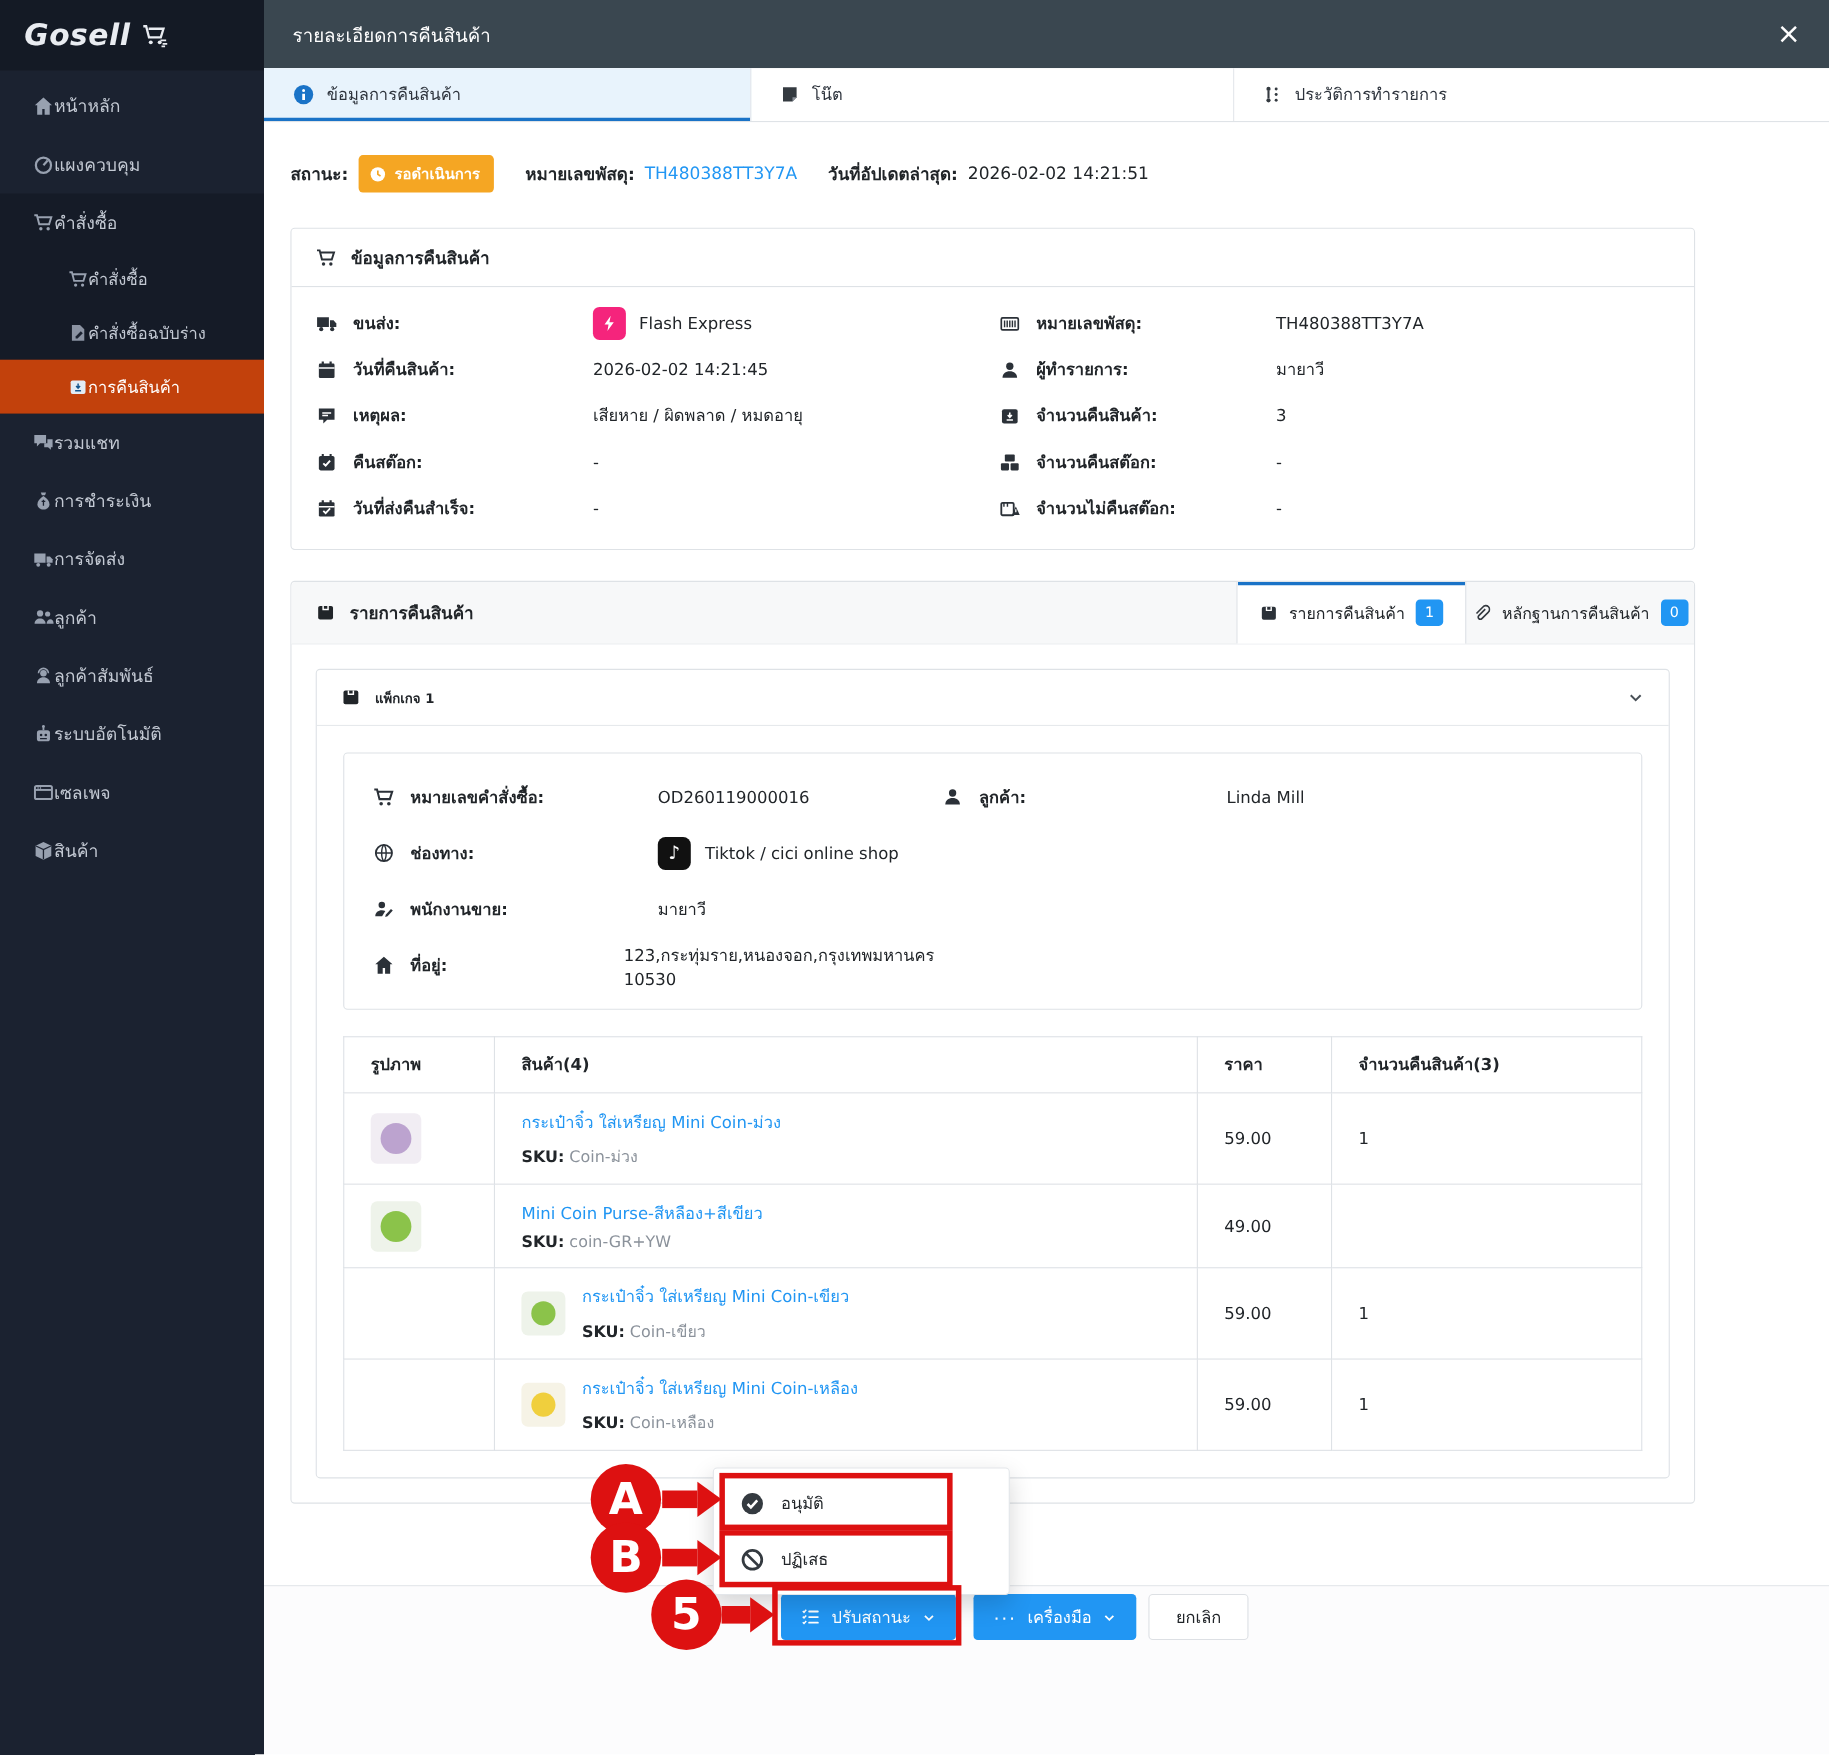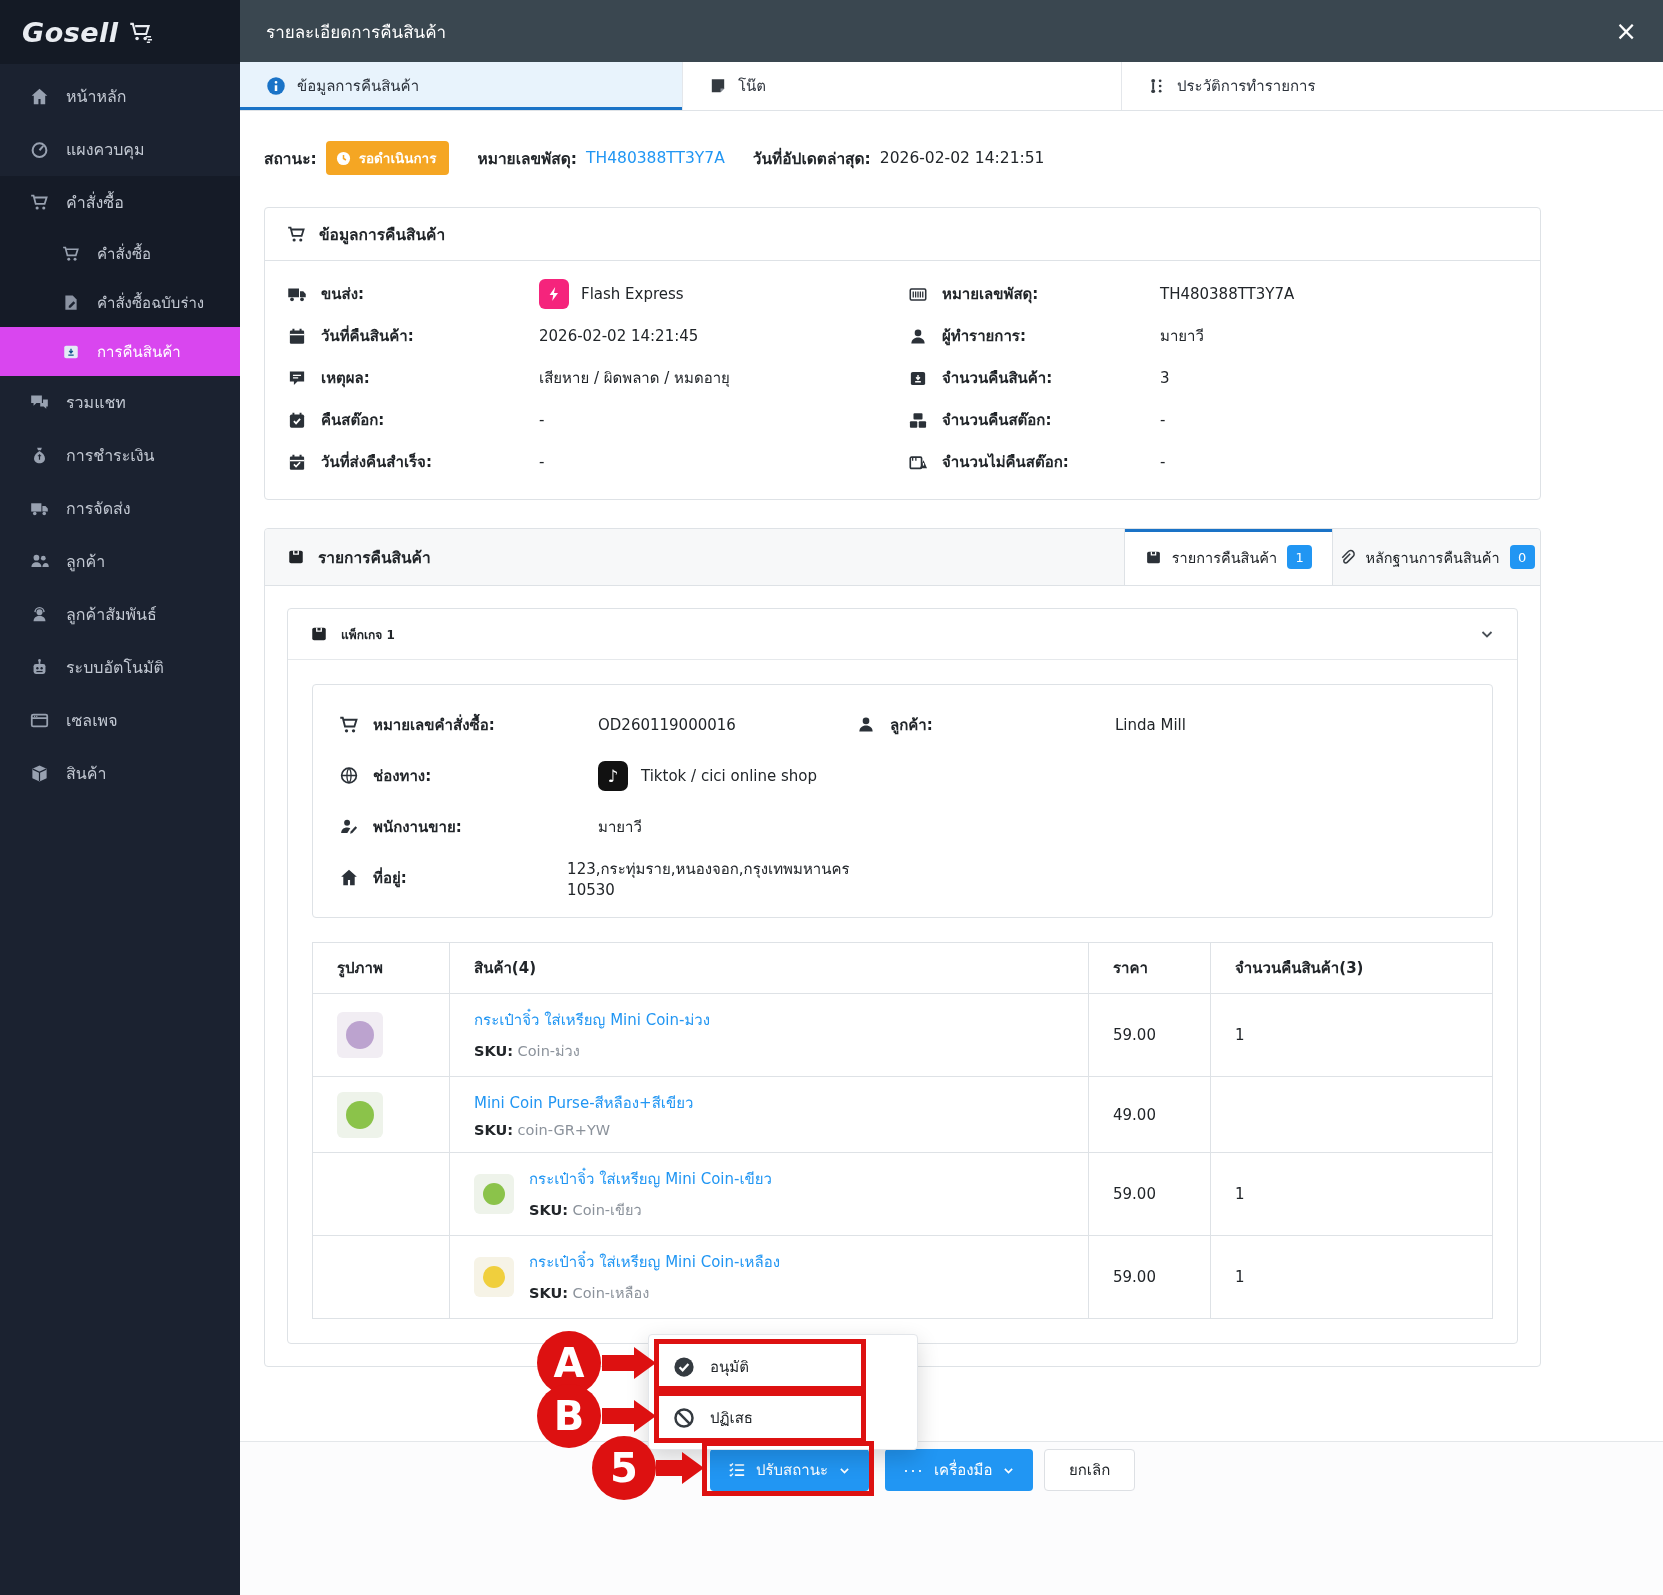--- a/index.html
+++ b/index.html
@@ -6,25 +6,25 @@
   body{width:1663px;height:1595px;font-family:"DejaVu Sans","Liberation Sans",sans-serif;background:#fff;overflow:hidden;}
   .app{position:relative;width:1663px;height:1595px;}
   svg{display:block;}
   .ic{flex:none;}
 
   
   .sidebar{position:absolute;left:0;top:0;width:240px;height:1595px;background:#1b2230;color:#c3c9d3;z-index:5;}
   .logo{height:64px;display:flex;align-items:center;gap:8px;padding-left:22px;background:#141a25;}
   .logo-text{color:#e9ecf1;font-size:27px;font-weight:bold;font-style:italic;letter-spacing:.5px;}
   .nav{padding-top:6px;}
-  .nav-item{height:53px;display:flex;align-items:center;gap:17px;padding-left:30px;font-size:16px;cursor:pointer;}
+  .nav-item{height:53px;display:flex;align-items:center;padding-left:30px;font-size:16px;cursor:pointer;}
   .nav-item .ic{color:#98a1b0;}
   .nav-group{background:#151b27;}
   .nav-sub .nav-item{padding-left:62px;height:49px;font-size:15px;}
-  .nav-item.active{background:#d946ef;color:#fff;font-family:Liberation Serif, serif;}
+  .nav-item.active{background:#c2410c;color:#fff;font-family:Liberation Serif, serif;}
   .nav-item.active .ic{color:#e3ecf5;}
 
   
   .main{position:absolute;left:240px;top:0;width:1423px;height:1595px;background:#fff;}
   .mhead{height:62px;background:#3a4750;color:#fff;display:flex;align-items:center;padding:0 26px;font-size:17px;box-sizing:border-box;}
   .mhead-close{margin-left:auto;font-size:26px;line-height:1;color:#fff;cursor:pointer;font-weight:400;}
   .tabs{display:flex;height:48px;border-bottom:1px solid #dfe3e7;background:#fff;}
   .tab{display:flex;align-items:center;gap:11px;padding-left:26px;font-size:15px;color:#2d333c;border-right:1px solid #e4e7eb;box-sizing:border-box;cursor:pointer;}
   .tab1{width:443px;}.tab2{width:439px;}.tab3{flex:1;border-right:none;}
   .tab.active{background:#e8f3fc;box-shadow:inset 0 -3px 0 #1a73c7;}

